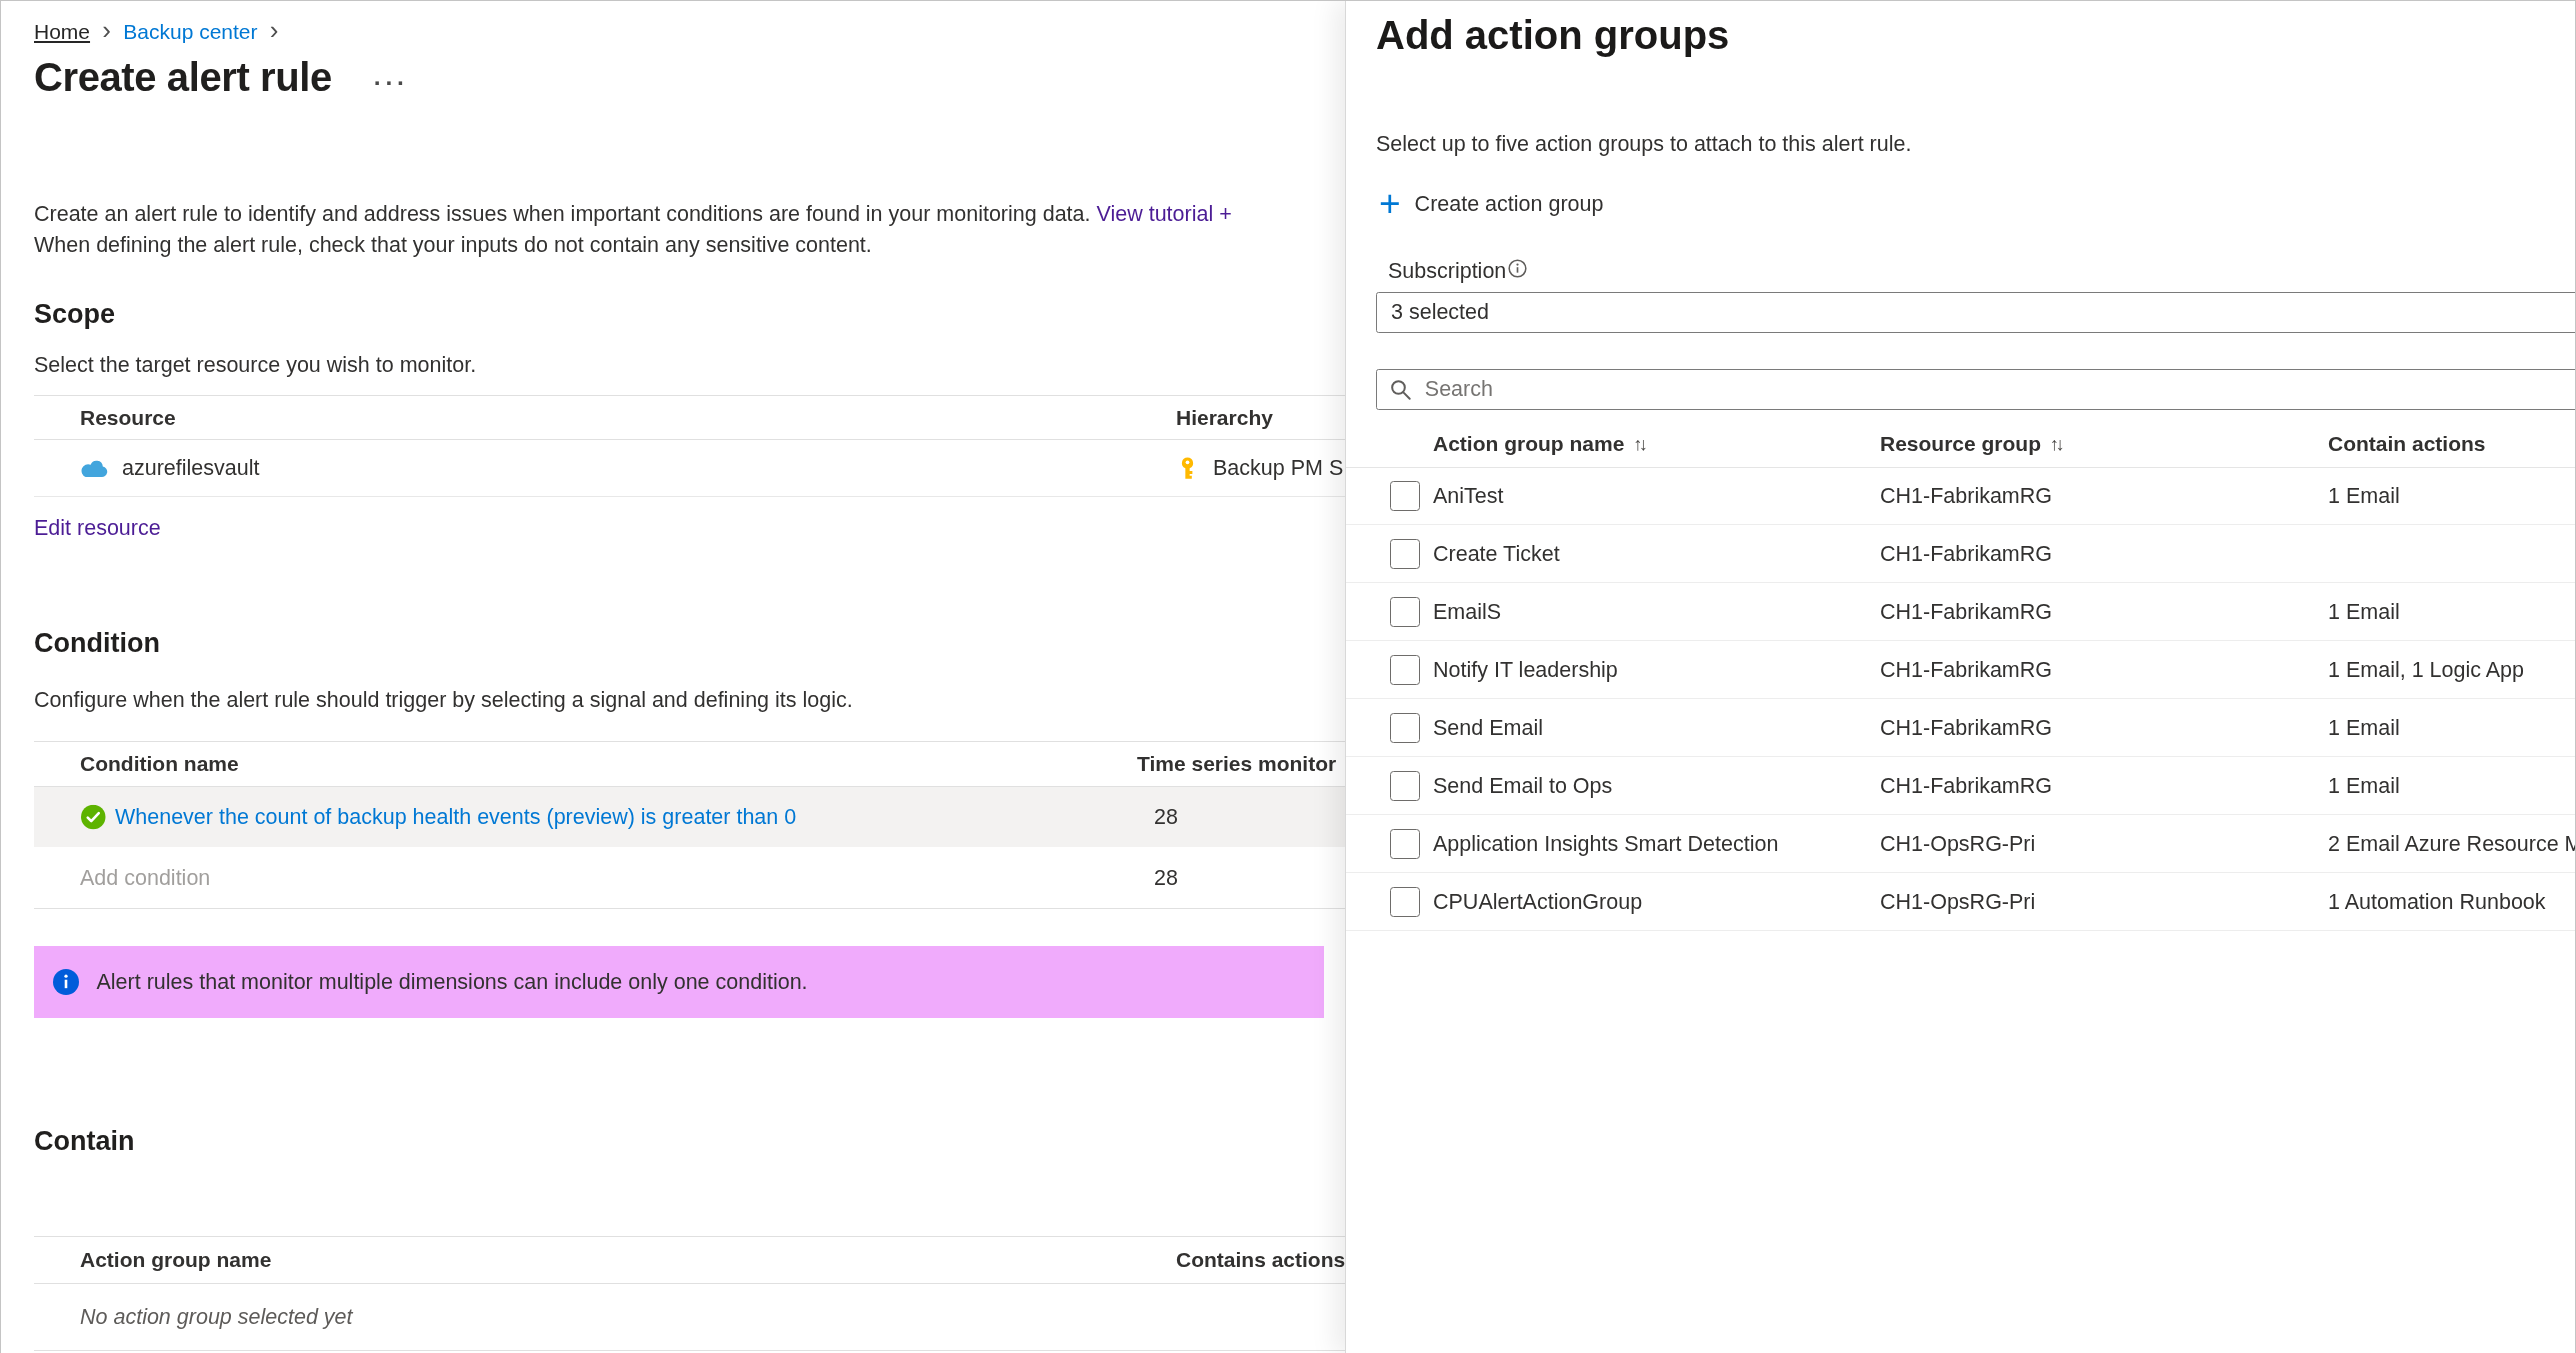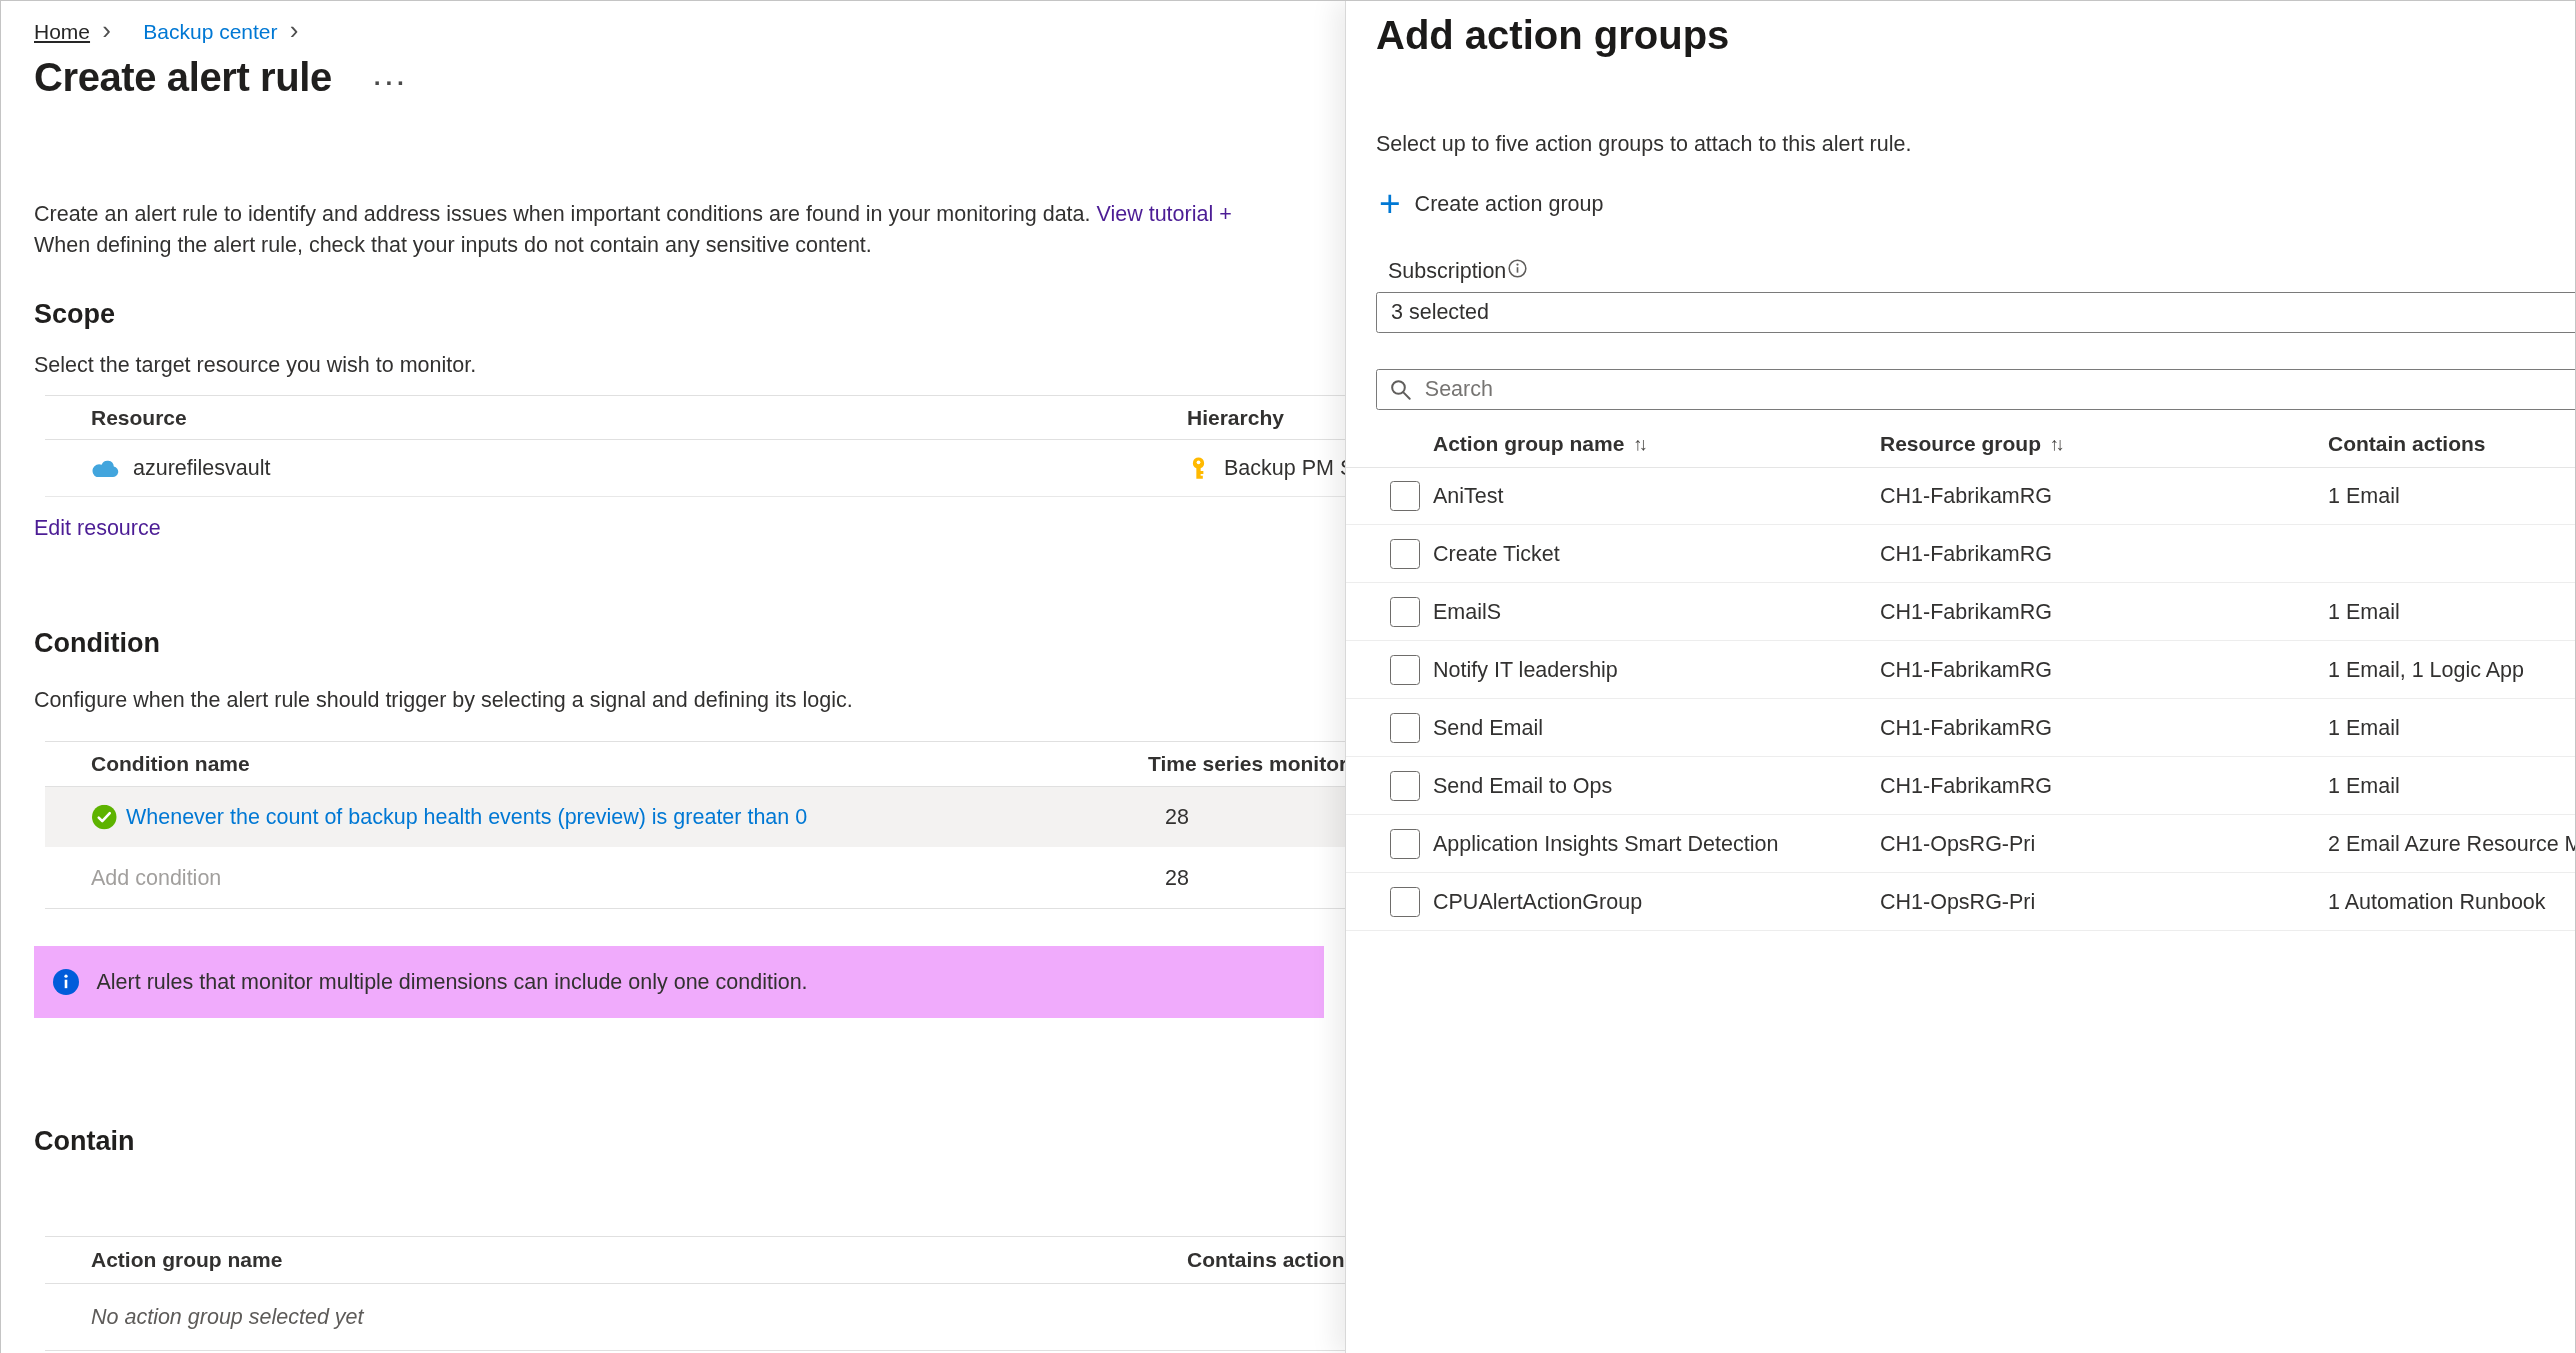--- a/index.html
+++ b/index.html
@@ -14,35 +14,35 @@
   }
   a { text-decoration:none; cursor:pointer; }
   .link { color:#4c1d95; }
 
   
   .left { position:absolute; left:0; top:0; width:1344px; height:1354px; background:#fff; }
 
   .breadcrumb { position:absolute; left:33px; top:16px; display:flex; align-items:center; gap:12.3px; font-size:21px; }
   .bc-home { color:#262626; text-decoration:underline; }
   .bc-sep { color:#4f4f4f; font-size:26px; line-height:1; padding-bottom:4.4px; }
-  .bc-link { color:#0078d4;margin-left:20px; }
+  .bc-link { color:#0078d4; }
 
   .page-title-row { position:absolute; left:33px; top:54px; display:flex; align-items:center; gap:42px; }
   .page-title { margin:0; font-size:40px; font-weight:700; color:#201f1e; letter-spacing:-0.4px; }
   .ellipsis-btn { font-size:24.5px; font-weight:700; color:#4a4a4a; letter-spacing:3.5px; padding-top:10.5px; cursor:pointer; }
 
   .intro { position:absolute; left:33px; top:198px; font-size:21.5px; line-height:31px; color:#323130; white-space:nowrap; }
 
   .section-h { position:absolute; left:33px; margin:0; font-size:27px; font-weight:700; color:#201f1e; }
   #scope-h { top:298px; } #condition-h { top:627px; } #actions-h { top:1125px; }
 
   .section-d { position:absolute; left:33px; font-size:21.5px; color:#323130; white-space:nowrap; }
   #scope-d { top:352px; } #condition-d { top:687px; } #actions-d { top:1185px; }
 
-  .ltable { position:absolute; left:44px; width:1311px;text-align:center; }
+  .ltable { position:absolute; left:33px; width:1311px;text-align:center; }
   #scope-table { top:394px; } #condition-table { top:740px; } #actions-table { top:1235px; }
 
   .thead { position:relative; height:43px; border-top:0.9px solid #e0e0e0; border-bottom:0.9px solid #e0e0e0; }
   #condition-table .thead { height:44px; border-top:0.9px solid #e0e0e0; }
   #actions-table .thead { height:46px; }
   .th { position:absolute; top:50%; transform:translateY(-50%); font-size:21px; font-weight:700; color:#323130; white-space:nowrap; }
   .c1 { left:46px; } .c2 { left:1142px; }
   .cc1 { left:46px; } .cc2 { left:1103px; }
 
   .trow { position:relative; height:56px; border-bottom:0.9px solid #e8e8e8; }

